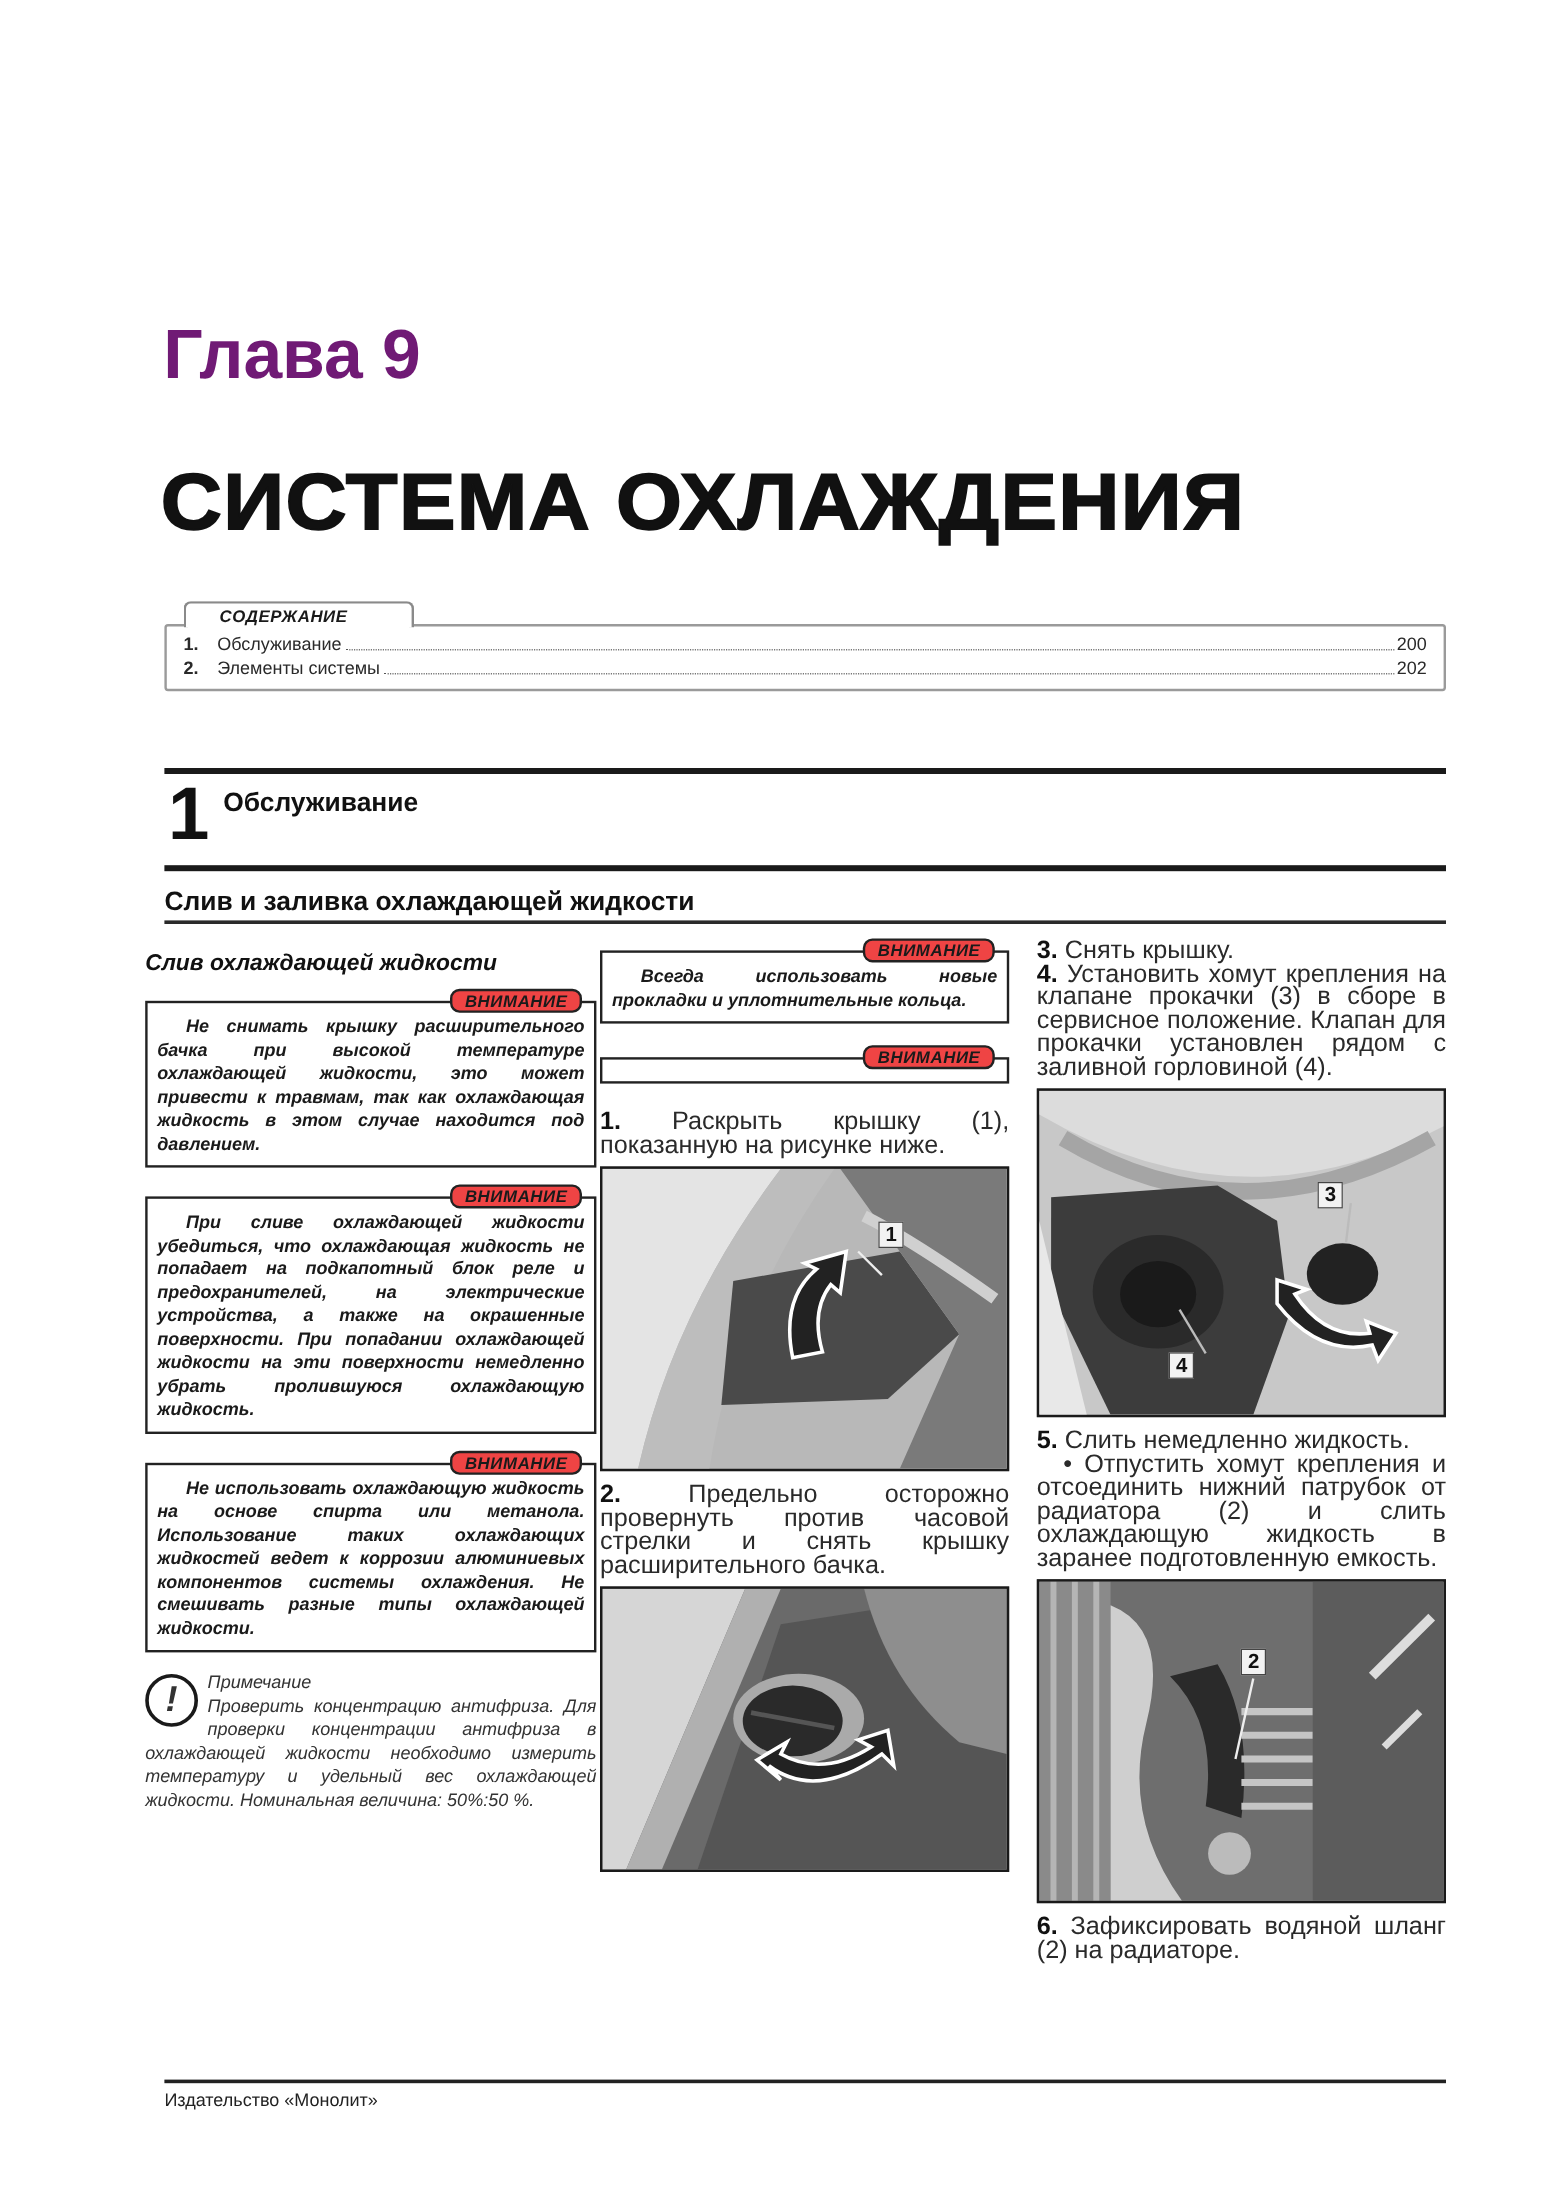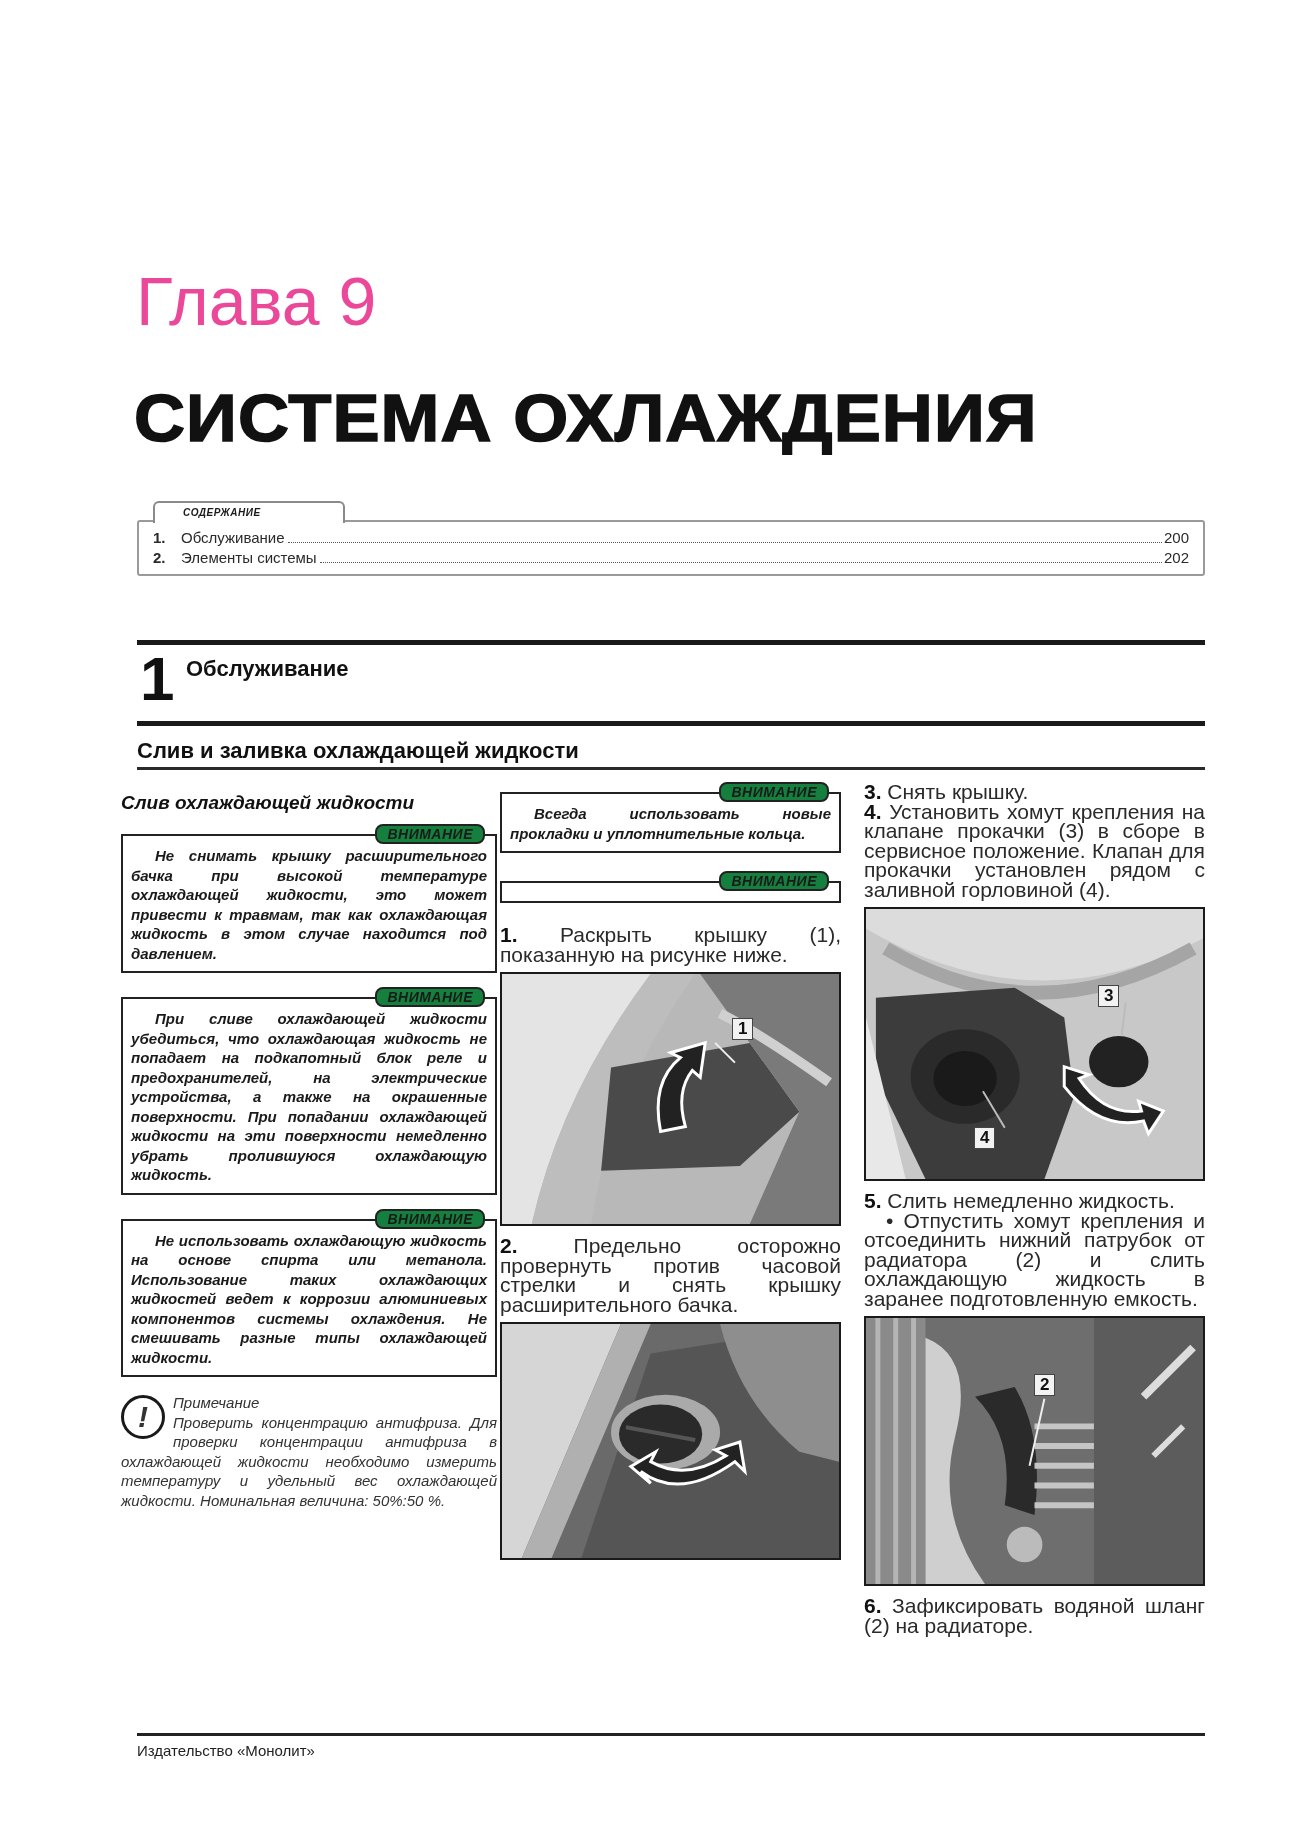--- a/index.html
+++ b/index.html
@@ -1,23 +1,23 @@
 <!DOCTYPE html>
 <html><head>
 <meta charset="utf-8">
 <style>
   * { box-sizing: border-box; margin: 0; padding: 0; }
   html, body { width: 1300px; height: 1839px; background: #ffffff; overflow: hidden; }
   body { position: relative; font-family: "Liberation Sans", sans-serif; color: #1a1a1a; }
 
-  .chapter-label { position: absolute; left: 136px; top: 262px; font-size: 68px; font-weight: 400; letter-spacing: 0px; color: #ec4899; }
+  .chapter-label { position: absolute; left: 136px; top: 262px; font-size: 58px; font-weight: 700; letter-spacing: 0px; color: #701a75; }
   .chapter-title { position: absolute; left: 134px; top: 380px; font-size: 66px; font-weight: 900; color: #111; letter-spacing: 1px; transform: scaleX(1.07); transform-origin: left center; -webkit-text-stroke: 1.5px #111; }
 
   .toc { position: absolute; left: 137px; top: 520px; width: 1068px; height: 56px; border: 2px solid #9a9a9a; border-radius: 3px; padding: 6px 14px 0 14px; }
-  .toc-tab { position: absolute; left: 14px; top: -21px; width: 192px; height: 22px; border: 2px solid #8a8a8a; border-bottom: none; border-radius: 6px 6px 0 0; background: #fff; padding-left: 28px; font-size: 10px; font-weight: 700; font-style: italic; line-height: 20px; letter-spacing: 0.5px; }
+  .toc-tab { position: absolute; left: 14px; top: -21px; width: 192px; height: 22px; border: 2px solid #8a8a8a; border-bottom: none; border-radius: 6px 6px 0 0; background: #fff; padding-left: 28px; font-size: 14px; font-weight: 700; font-style: italic; line-height: 20px; letter-spacing: 0.5px; }
   .toc-row { display: flex; align-items: baseline; font-size: 15px; line-height: 20px; color: #2a2a2a; }
   .toc-num { font-weight: 700; width: 28px; }
   .toc-label { white-space: nowrap; }
   .toc-dots { flex: 1; border-bottom: 1.5px dotted #555; margin: 0 2px 4px 3px; }
   .toc-page { white-space: nowrap; }
 
   .rule-thick { position: absolute; left: 137px; width: 1068px; height: 5px; background: #1a1a1a; }
   .rule-med { position: absolute; left: 137px; width: 1068px; height: 3px; background: #2a2a2a; }
 
   .sec-num { position: absolute; left: 140px; top: 648px; font-size: 62px; font-weight: 700; line-height: 62px; color: #111; }
@@ -25,21 +25,21 @@
   .subsec-title { position: absolute; left: 137px; top: 738px; font-size: 22px; font-weight: 700; color: #111; }
 
   .col { position: absolute; top: 780px; }
   .col-left { left: 121px; width: 376px; }
   .col-mid { left: 500px; width: 341px; }
   .col-right { left: 864px; width: 341px; }
 
   .h3 { font-size: 19px; font-weight: 700; font-style: italic; line-height: 22px; color: #111; }
 
   .warn { position: relative; border: 2.5px solid #222; padding: 10px 8px 8px 8px; margin-top: 18px; }
-  .warn-tab { position: absolute; right: 10px; top: -12px; height: 20px; padding: 0 10px; border: 2px solid #222; border-radius: 8px; background: #15803d; font-size: 14px; font-weight: 700; font-style: italic; line-height: 16px; letter-spacing: 0.5px; }
+  .warn-tab { position: absolute; right: 10px; top: -12px; height: 20px; padding: 0 10px; border: 2px solid #222; border-radius: 8px; background: #ef4444; font-size: 14px; font-weight: 700; font-style: italic; line-height: 16px; letter-spacing: 0.5px; }
   .warn-text { font-size: 15px; font-weight: 700; font-style: italic; line-height: 19.5px; text-align: justify; text-indent: 24px; color: #1a1a1a; }
 
   .note { display: flex; margin-top: 16px; }
   .note-icon { width: 44px; height: 44px; border: 3.5px solid #1a1a1a; border-radius: 50%; display: flex; align-items: center; justify-content: center; font-size: 30px; font-weight: 900; flex-shrink: 0; margin-right: 8px; margin-top: 2px; float: left; }
   .note-body { font-size: 15px; font-style: italic; line-height: 19.5px; color: #333; text-align: justify; }
   .note-title { display: block; }
 
   .step { font-size: 21px; line-height: 19.5px; color: #2a2a2a; text-align: justify; }
   .step b { font-weight: 700; color: #111; }
   .bullet { text-indent: 22px; }

